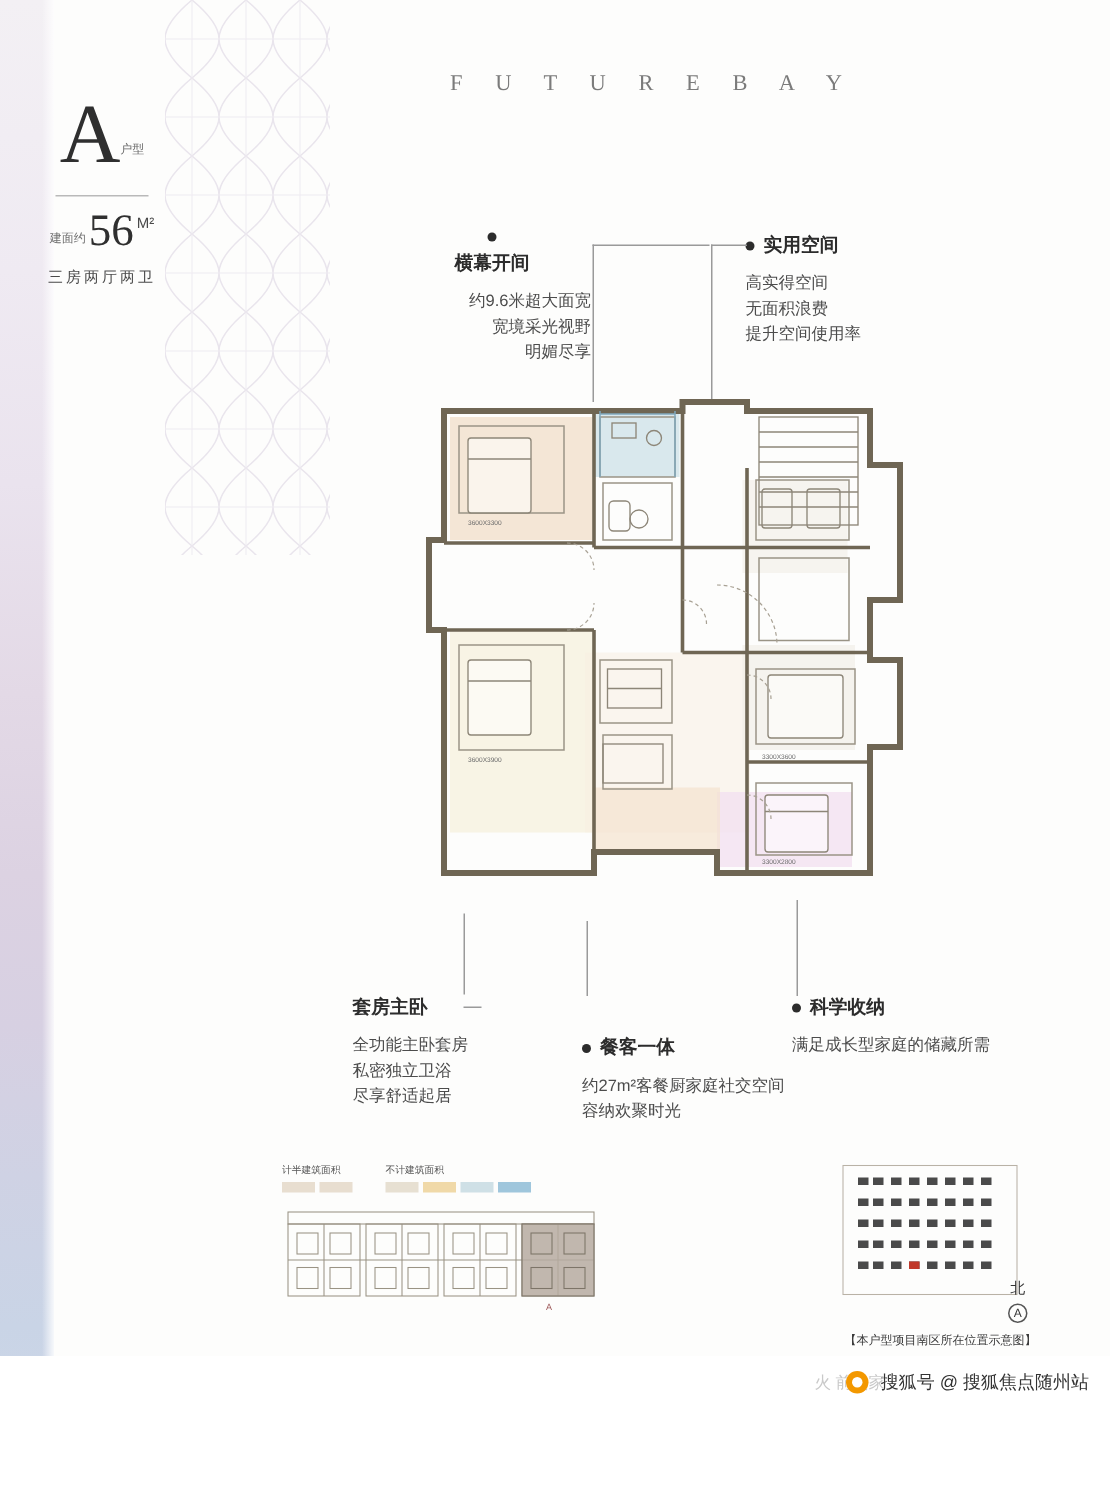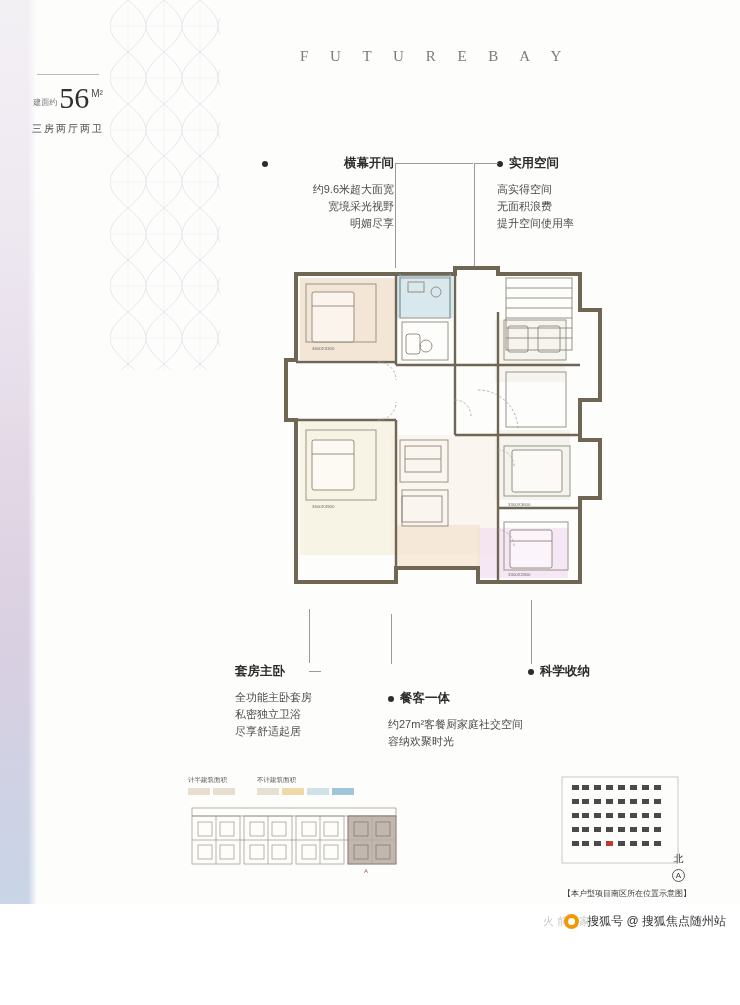--- a/index.html
+++ b/index.html
@@ -86,21 +86,21 @@
     margin-bottom: 9px;
   }
   .callout .dot {
     width: 6px; height: 6px; border-radius: 50%;
     background: #2c2c2c; display: inline-block; flex: none;
   }
   .callout .line {
     font-size: 11px; color: #4c4c4c; line-height: 17px;
   }
   .callout.right-align { text-align: right; }
-  .callout.right-align .head { justify-content: space-between; }
+  .callout.right-align .head { justify-content: center; flex-direction: column; }
 
   
   .leader { position: absolute; background: #9a9a9a; }
 
   
   .plan-wrap {
     position: absolute; left: 250px; top: 250px;
     width: 390px; height: 370px;
   }
 
@@ -180,20 +180,23 @@
         <path d="M18 0 C 30 10, 36 18, 36 26 C 36 34, 30 42, 18 52 C 6 42, 0 34, 0 26 C 0 18, 6 10, 18 0 Z" fill="none" stroke="#cfc5d8" stroke-width="1"></path>
         <path d="M0 26 L36 26 M18 0 L18 52" fill="none" stroke="#d8cfe0" stroke-width="0.6"></path>
       </pattern>
     </defs>
     <rect x="0" y="0" width="110" height="370" fill="url(#lat)" opacity="0.85"></rect>
   </svg>
 
   <div class="future-bay">F U T U R E   B A Y</div>
 
   <div class="badge">
+    <div>
+      <span class="letter">A</span><span class="letter-sup">户型</span>
+    </div>
     <div class="rule"></div>
     <div class="area-row">
       <span class="area-pre">建面约</span>
       <span class="area-num">56</span>
       <span class="area-unit">M²</span>
     </div>
     <div class="rooms">三房两厅两卫</div>
   </div>
 
   <div class="callout right-align" style="left:262px; top:155px; width:132px;">
@@ -338,20 +341,21 @@
     <div class="line">约27m²客餐厨家庭社交空间</div>
     <div class="line">容纳欢聚时光</div>
   </div>
   <div class="leader" style="left:391px; top:614px; width:1px; height:50px;"></div>
 
   <div class="callout" style="left:528px; top:663px; width:175px;">
     <div class="head">
       <span class="dot"></span>
       <span>科学收纳</span>
     </div>
+    <div class="line">满足成长型家庭的储藏所需</div>
   </div>
   <div class="leader" style="left:531px; top:600px; width:1px; height:64px;"></div>
 
   <div class="legend">
     <div class="grp">
       <div class="grp-title">计半建筑面积</div>
       <div class="swatches">
         <span class="sw" style="background:#e8ded0"></span>
         <span class="sw" style="background:#e8ded0"></span>
       </div>

